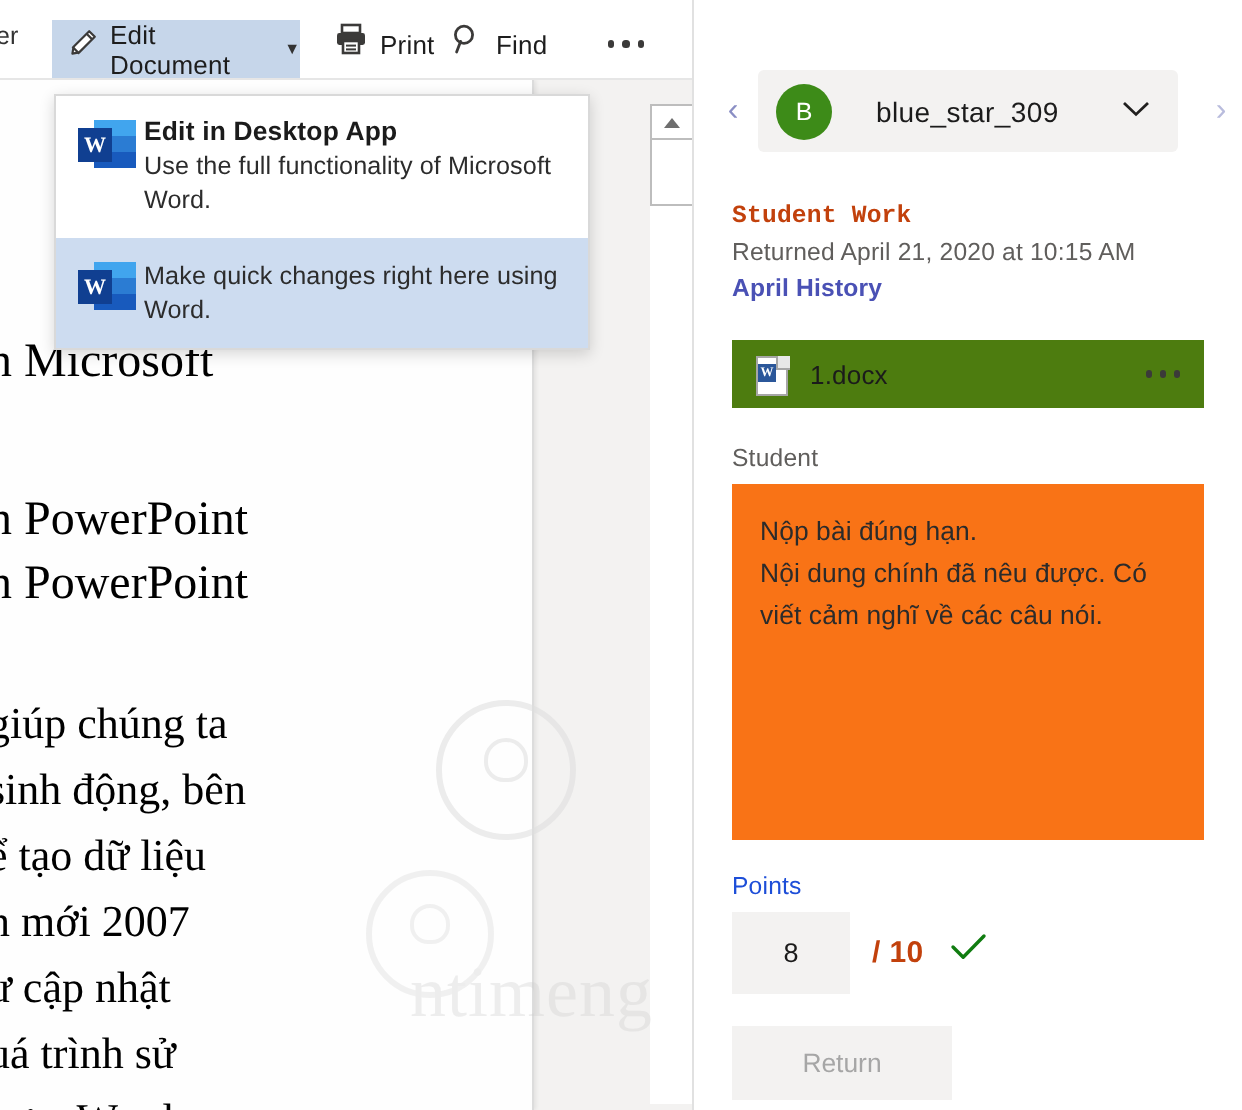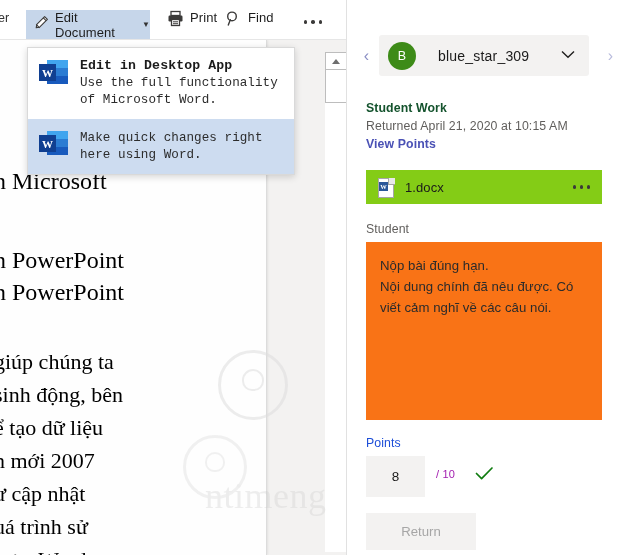--- a/index.html
+++ b/index.html
@@ -16,34 +16,34 @@
 
   .toolbar{position:absolute;left:0;top:0;width:413px;height:39px;background:#ffffff;border-bottom:1px solid #e6e6e6;padding-left:29px;}
   .tb-left-crumb{position:absolute;left:-2px;top:11px;font-size:12.5px;color:#333;letter-spacing:.1px;}
 
   .editdoc-btn{position:absolute;left:26px;top:10px;width:124px;height:29px;background:#c6d6ea;
       display:flex;align-items:center;cursor:default;}
   .editdoc-btn .pencil{margin-left:7px;margin-right:6px;display:block;}
   .editdoc-btn .lbl{font-size:13px;color:#1d1d1d;letter-spacing:.1px;}
   .editdoc-btn .caret{margin-left:6px;font-size:8px;color:#333;line-height:1;}
 
-  .tb-item{position:absolute;top:10px;height:24px;display:flex;cursor:default;}
+  .tb-item{position:absolute;top:10px;height:24px;display:flex;align-items:center;cursor:default;}
   .tb-item .lbl{font-size:13px;color:#1d1d1d;margin-left:6px;letter-spacing:.1px;}
   .tb-print{left:167px;}
   .tb-find{left:225px;}
   .tb-more{position:absolute;left:300px;top:14px;width:26px;height:16px;display:flex;align-items:center;
       justify-content:center;gap:4px;cursor:default;}
   .tb-more i{width:3.5px;height:3.5px;background:#3b3a39;border-radius:50%;display:block;}
 
   
   .menu{position:absolute;left:27px;top:47px;width:266px;background:#ffffff;
       border:1px solid #d9d9d9;box-shadow:0 2px 7px rgba(0,0,0,.16);z-index:40;}
   .menu-item{display:flex;padding:10px 10px 10px 11px;cursor:default;}
   .menu-item.sel{background:#cddcf0;}
-  .mi-text{margin-left:12px;font-family:Liberation Mono, monospace;}
+  .mi-text{margin-left:4px;}
   .mi-title{font-size:13.2px;font-weight:bold;color:#1b1b1b;line-height:16px;letter-spacing:.1px;}
   .mi-desc{font-size:12.6px;color:#2c2c2c;line-height:17px;margin-top:1px;max-width:210px;letter-spacing:.05px;}
 
   
   .wicon{position:relative;width:29px;height:29px;flex:0 0 29px;}
   .wicon .b1{position:absolute;left:8px;top:2px;width:21px;height:8px;background:#41a5ee;}
   .wicon .b2{position:absolute;left:8px;top:10px;width:21px;height:8px;background:#2b7cd3;}
   .wicon .b3{position:absolute;left:8px;top:18px;width:21px;height:8px;background:#185abd;}
   .wicon .b4{position:absolute;left:0px;top:6px;width:17px;height:17px;background:#103f91;}
   .wicon .wl{position:absolute;left:0px;top:6px;width:17px;height:17px;color:#fff;font-size:11px;
@@ -71,47 +71,47 @@
   .nav-chev{width:17px;height:41px;display:flex;align-items:center;justify-content:center;
       font-size:16px;color:#8a8ec4;cursor:default;}
   .nav-chev.right{position:absolute;right:-9px;top:0;color:#b9bcdd;}
   .student-pill{width:210px;height:41px;background:#f3f2f1;border-radius:3px;display:flex;align-items:center;
       margin-left:4px;cursor:default;}
   .avatar{width:28px;height:28px;border-radius:50%;background:#3d8b18;color:#fff;font-size:12.5px;
       display:flex;align-items:center;justify-content:center;margin-left:9px;font-weight:normal;}
   .student-name{font-size:14px;color:#1b1b1b;margin-left:22px;letter-spacing:.2px;}
   .pill-caret{margin-left:auto;margin-right:14px;color:#333;font-size:10px;line-height:1;}
 
-  .sw-title{position:absolute;left:19px;top:101px;font-size:12.3px;font-weight:bold;color:#14532d;letter-spacing:.1px;}
+  .sw-title{position:absolute;left:19px;top:101px;font-size:12.3px;font-weight:bold;color:#c2410c;letter-spacing:.1px;font-family:Liberation Mono, monospace;}
   .sw-returned{position:absolute;left:19px;top:119px;font-size:12.3px;color:#605e5c;letter-spacing:.1px;}
   .sw-history{position:absolute;left:19px;top:137px;font-size:12.3px;color:#4a51b5;font-weight:bold;
       letter-spacing:.1px;cursor:pointer;}
 
-  .file-card{position:absolute;left:19px;top:170px;width:236px;height:34px;background:#84cc16;
+  .file-card{position:absolute;left:19px;top:170px;width:236px;height:34px;background:#4d7c0f;
       display:flex;align-items:center;cursor:default;}
   .file-name{font-size:13px;color:#1b1b1b;margin-left:10px;letter-spacing:.1px;}
   .file-more{margin-left:auto;margin-right:12px;display:flex;gap:3.5px;align-items:center;}
   .file-more i{width:3.5px;height:3.5px;background:#3b3a39;border-radius:50%;display:block;}
 
   
   .dicon{position:relative;width:17px;height:19px;margin-left:12px;flex:0 0 17px;}
   .dicon .sheet{position:absolute;left:0;top:0;width:14px;height:18px;background:#fff;border:1px solid #a6a6a6;}
   .dicon .fold{position:absolute;right:0px;top:0;width:6px;height:6px;background:#e8e8e8;border-left:1px solid #a6a6a6;border-bottom:1px solid #a6a6a6;}
   .dicon .sq{position:absolute;left:1px;top:4px;width:9px;height:9px;background:#2b579a;color:#fff;
       font-size:6.5px;display:flex;align-items:center;justify-content:center;font-family:"Liberation Serif",serif;font-weight:bold;}
 
   .fb-label{position:absolute;left:19px;top:222px;font-size:12.3px;color:#605e5c;letter-spacing:.1px;}
   .fb-box{position:absolute;left:19px;top:242px;width:236px;height:178px;background:#f97316;
       padding:13px 14px 0 14px;box-sizing:border-box;}
   .fb-line{font-size:13.2px;color:#2b2b2b;line-height:21px;letter-spacing:.05px;}
 
   .pt-label{position:absolute;left:19px;top:436px;font-size:12.3px;color:#1d4ed8;letter-spacing:.1px;}
   .pt-input{position:absolute;left:19px;top:456px;width:59px;height:41px;background:#f3f2f1;
       display:flex;align-items:center;justify-content:center;font-size:13.5px;color:#1b1b1b;}
-  .pt-total{position:absolute;left:89px;top:468px;font-size:11px;color:#a21caf;letter-spacing:.2px;}
+  .pt-total{position:absolute;left:89px;top:468px;font-size:15px;color:#c2410c;letter-spacing:.2px;font-weight:bold;}
   .pt-check{position:absolute;left:128px;top:466px;}
 
   .return-btn{position:absolute;left:19px;top:513px;width:110px;height:37px;background:#f3f2f1;
       display:flex;align-items:center;justify-content:center;font-size:13.2px;color:#a6a6a6;cursor:default;}
 
   
   .watermark{position:absolute;left:205px;top:461px;width:300px;height:70px;pointer-events:none;z-index:60;
       opacity:.30;}
   .wm-text{position:absolute;left:0;top:14px;font-size:36px;color:#c9c9c9;letter-spacing:.5px;
       font-family:"Liberation Serif", serif;}
@@ -242,21 +242,21 @@
           <svg width="14" height="9" viewBox="0 0 14 9">
               <path d="M1 1.5L7 7.2 13 1.5" fill="none" stroke="#201f1e" stroke-width="1.4"></path>
             </svg>
         </div>
       </div>
       <div class="nav-chev right">›</div>
     </div>
 
     <div class="sw-title">Student Work</div>
     <div class="sw-returned">Returned April 21, 2020 at 10:15 AM</div>
-    <div class="sw-history">View Points</div>
+    <div class="sw-history">April History</div>
 
     <div class="file-card">
       <div class="dicon">
         <div class="sheet"></div>
           <div class="fold"></div>
           <div class="sq">W</div>
       </div>
       <div class="file-name">1.docx</div>
       <div class="file-more">
         <i></i>

